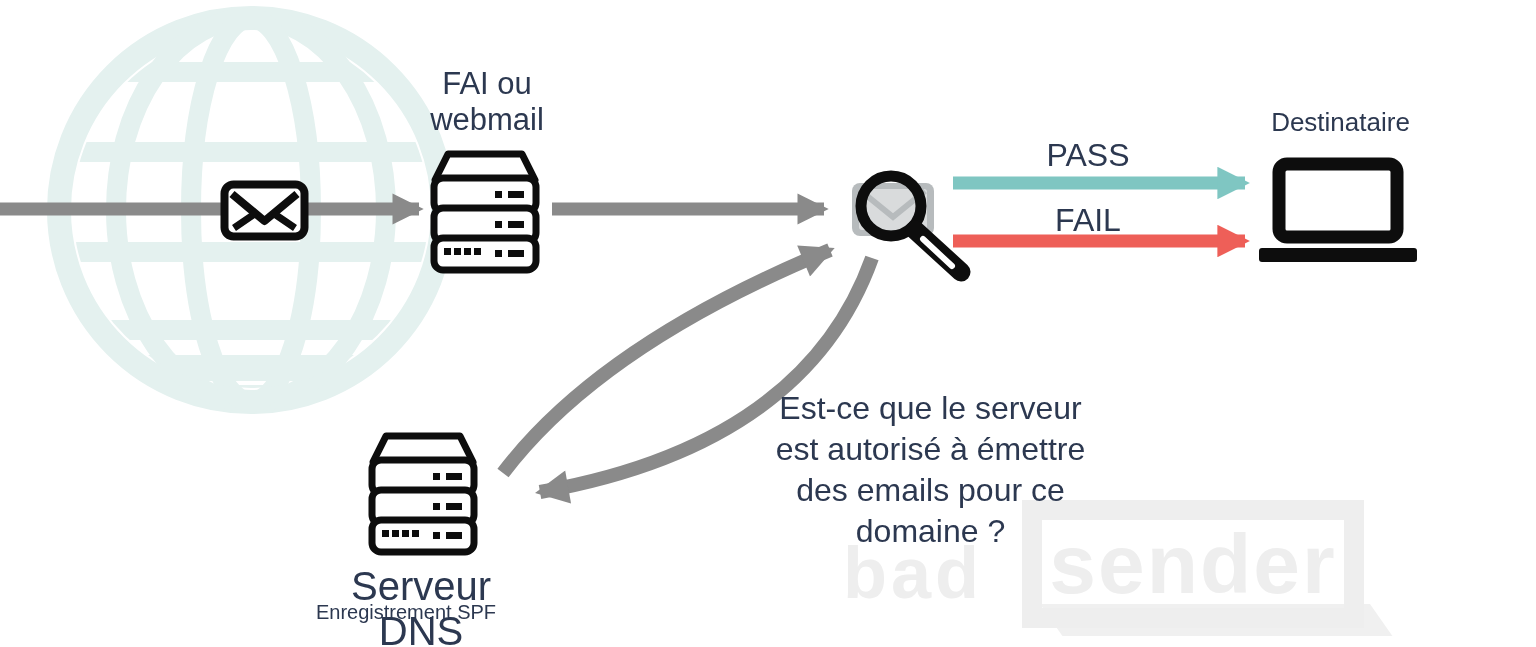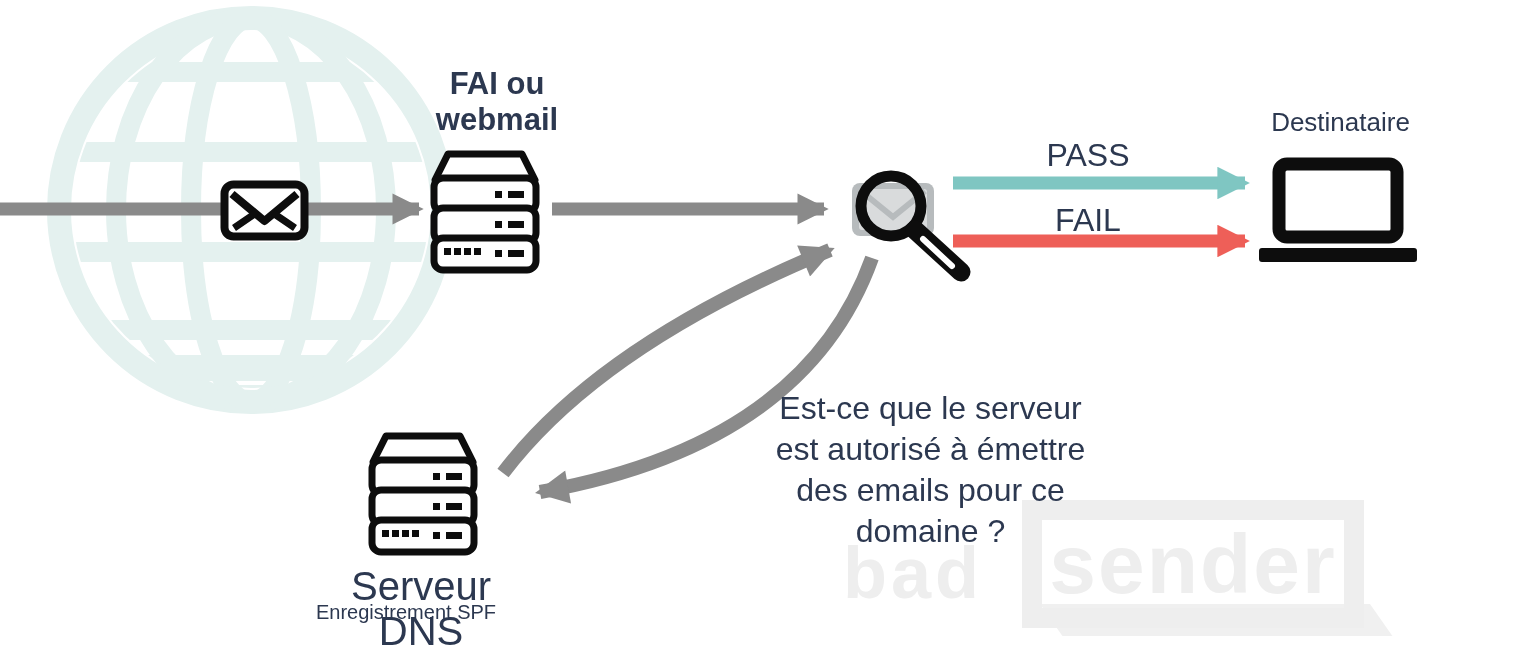--- a/index.html
+++ b/index.html
@@ -17,21 +17,21 @@
   html,body{margin:0;padding:0;background:#ffffff;}
   .stage{
     position:relative;width:1536px;height:647px;background:#ffffff;
     overflow:hidden;font-family:"Liberation Sans",sans-serif;
   }
   .art{position:absolute;left:0;top:0;z-index:2;pointer-events:none;}
   .lbl{
     position:absolute;z-index:3;text-align:center;color:var(--text_navy);
     white-space:pre-line;
   }
-  .lbl-isp{left:397px;top:66px;width:200px;font-size:31px;line-height:36px;font-weight:bold;}
+  .lbl-isp{left:387px;top:66px;width:200px;font-size:31px;line-height:36px;}
   .lbl-pass{left:1018px;top:137px;width:140px;font-size:32px;}
   .lbl-fail{left:1018px;top:202px;width:140px;font-size:32px;}
   .lbl-recipient{left:1243px;top:107px;width:195px;font-size:26px;}
   .lbl-question{left:733px;top:388px;width:395px;font-size:32px;line-height:41px;}
   .lbl-dns-title{left:321px;top:564px;width:200px;font-size:40px;}
   .lbl-dns-sub{left:306px;top:601px;width:200px;font-size:20px;}
   .wm{position:absolute;z-index:1;color:var(--watermark_gray);font-weight:bold;}
   .wm-bad{left:843px;top:531px;font-size:72px;letter-spacing:4px;line-height:84px;}
   .wm-box{
     left:1022px;top:500px;width:342px;height:128px;box-sizing:border-box;

